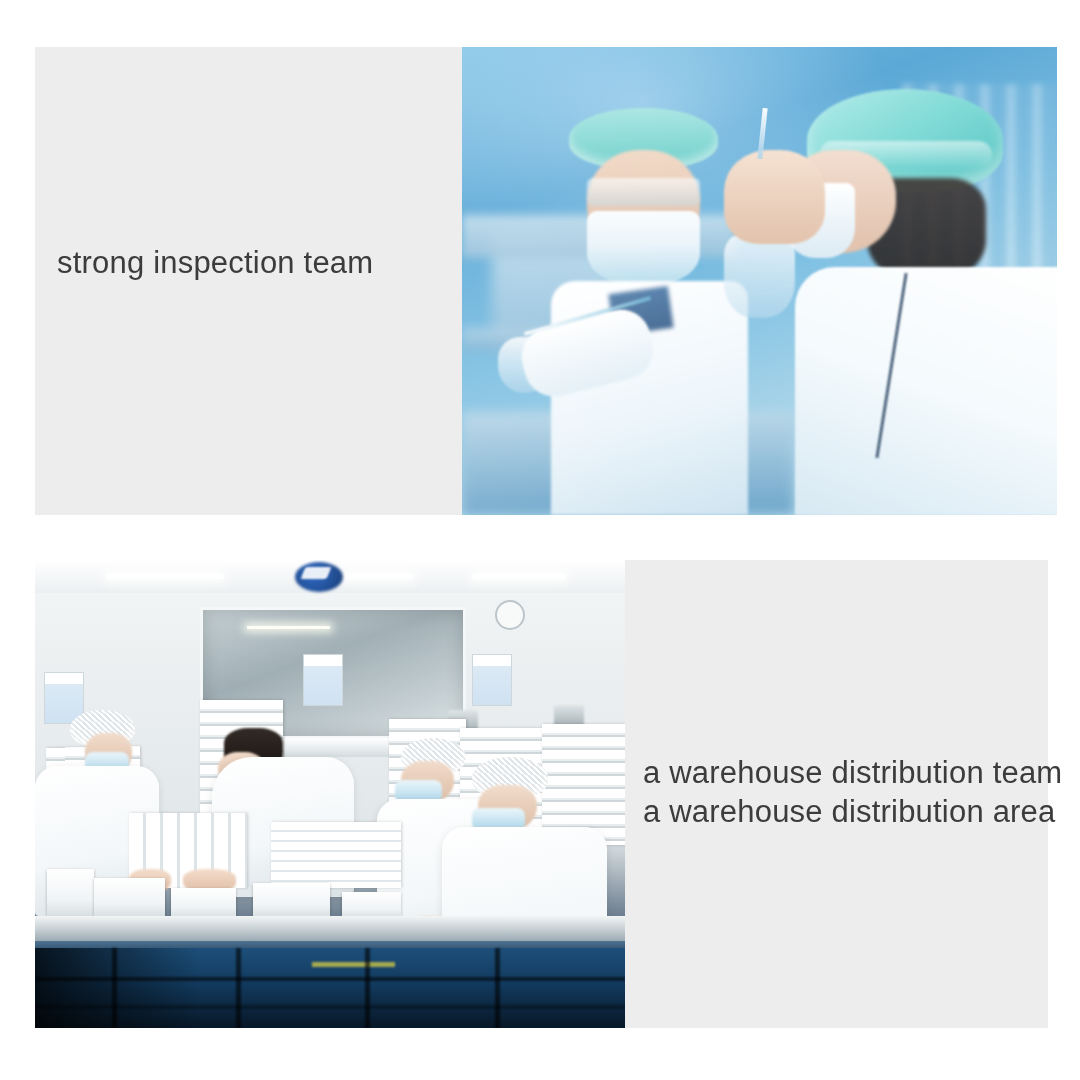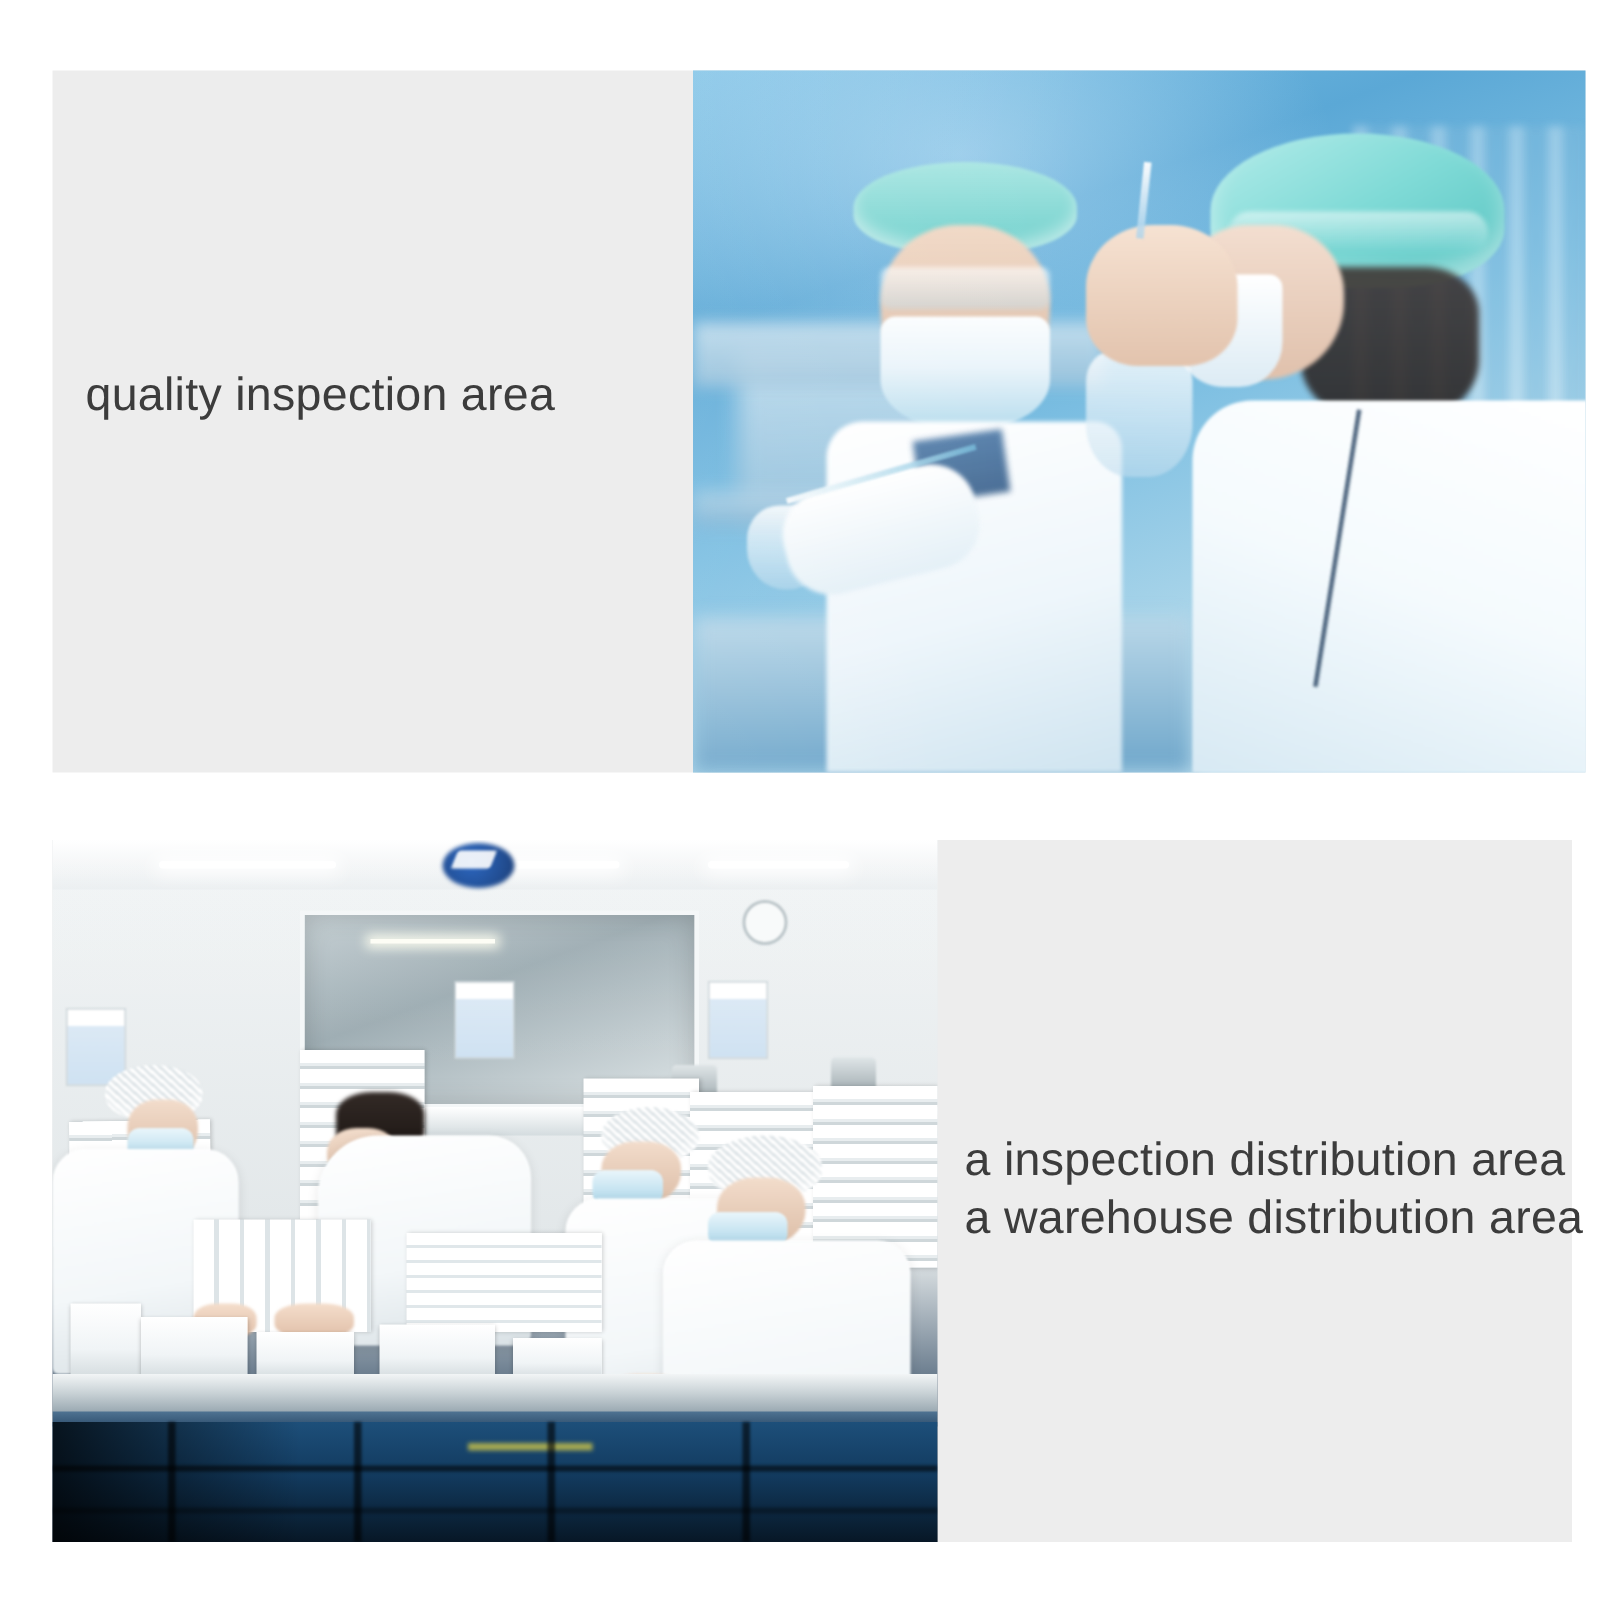--- a/index.html
+++ b/index.html
@@ -423,21 +423,21 @@
   #photo-warehouse .fb3 { left: 37%; top: 69%; width: 13%; height: 8%; }
   #photo-warehouse .fb4 { left: 52%; top: 71%; width: 10%; height: 6%; }
   #photo-warehouse .fb5 { left: 2%;  top: 66%; width: 8%;  height: 11%; }
 </style>
 </head>
 <body>
 
 <div class="panel gray-panel" style="left:35px; top:47px; width:1022px; height:468px;"></div>
 
 <div class="caption" style="left:57px; top:243px; width:400px;">
-  <span class="line">quality inspection area</span>
+  <span class="line">strong inspection team</span>
 </div>
 
 <div class="photo" id="photo-lab">
   <div class="bg-cab"></div>
   <div class="bg-shelf"></div>
   <div class="bg-shelf2"></div>
   <div class="bg-rack"></div>
   <div class="bg-redbin"></div>
   <div class="bg-vials"></div>
   <div class="bg-counter"></div>
@@ -464,21 +464,21 @@
   <div class="vessel"></div>
   <div class="hand-up"></div>
   <div class="tube-up"></div>
 
   <div class="glaze"></div>
 </div>
 
 <div class="panel gray-panel" style="left:35px; top:560px; width:1013px; height:468px;"></div>
 
 <div class="caption" style="left:643px; top:753px; width:400px;">
-  <span class="line">a inspection distribution area</span>
+  <span class="line">a warehouse distribution team</span>
   <span class="line">a warehouse distribution area</span>
 </div>
 
 <div class="photo" id="photo-warehouse">
   <div class="wall"></div>
   <div class="ceiling"></div>
   <div class="light-strip ls1"></div>
   <div class="light-strip ls2"></div>
   <div class="light-strip ls3"></div>
 

